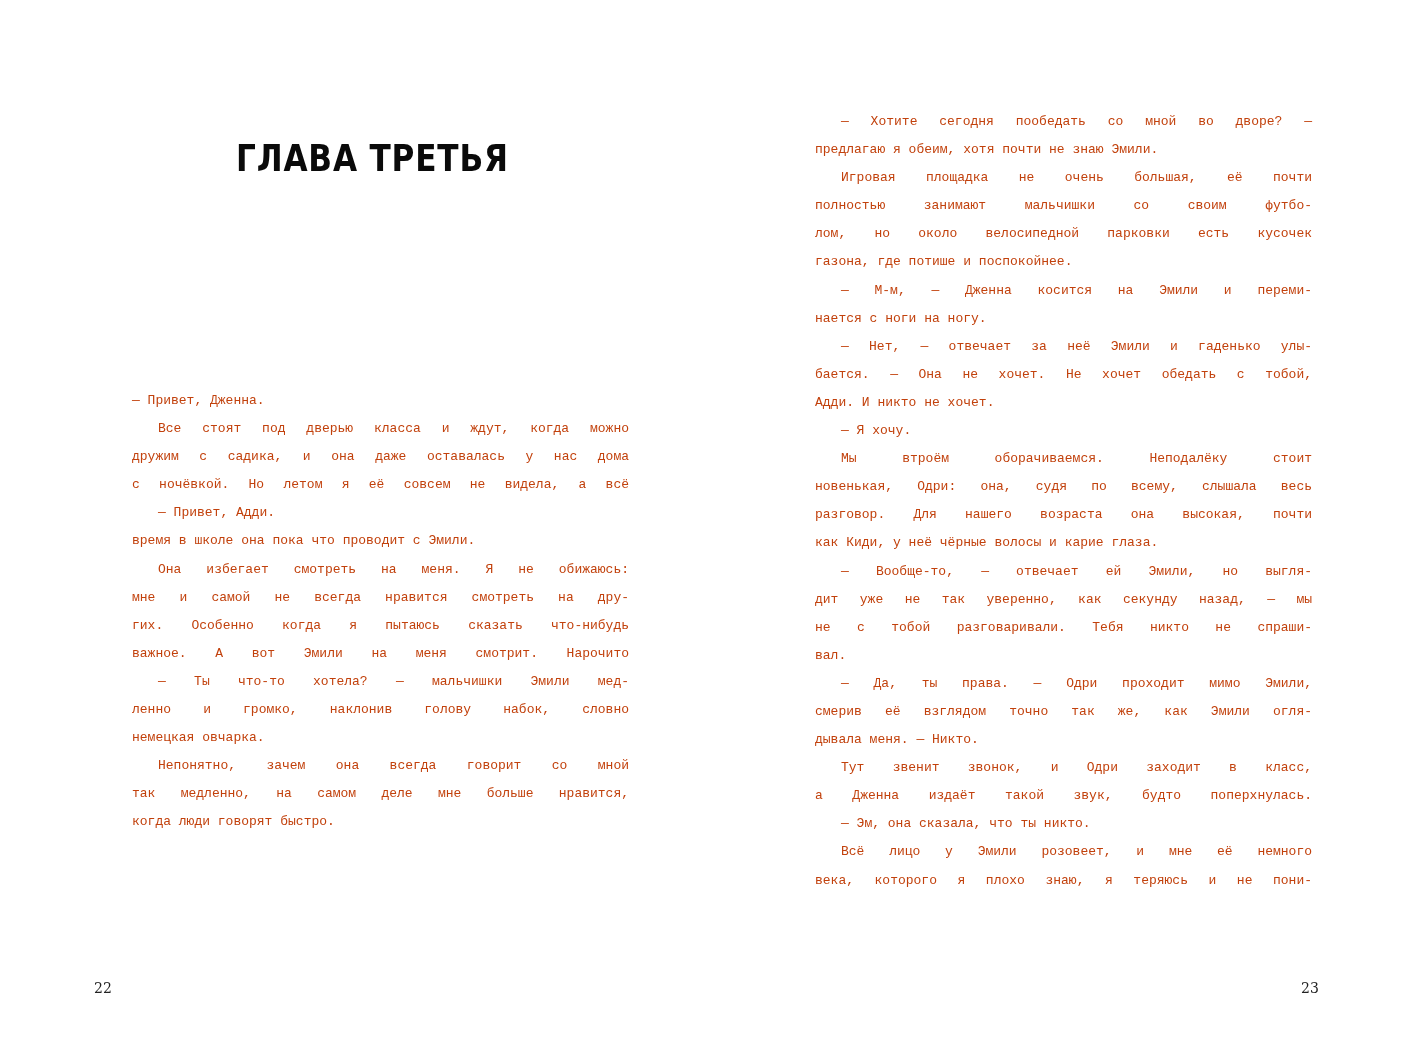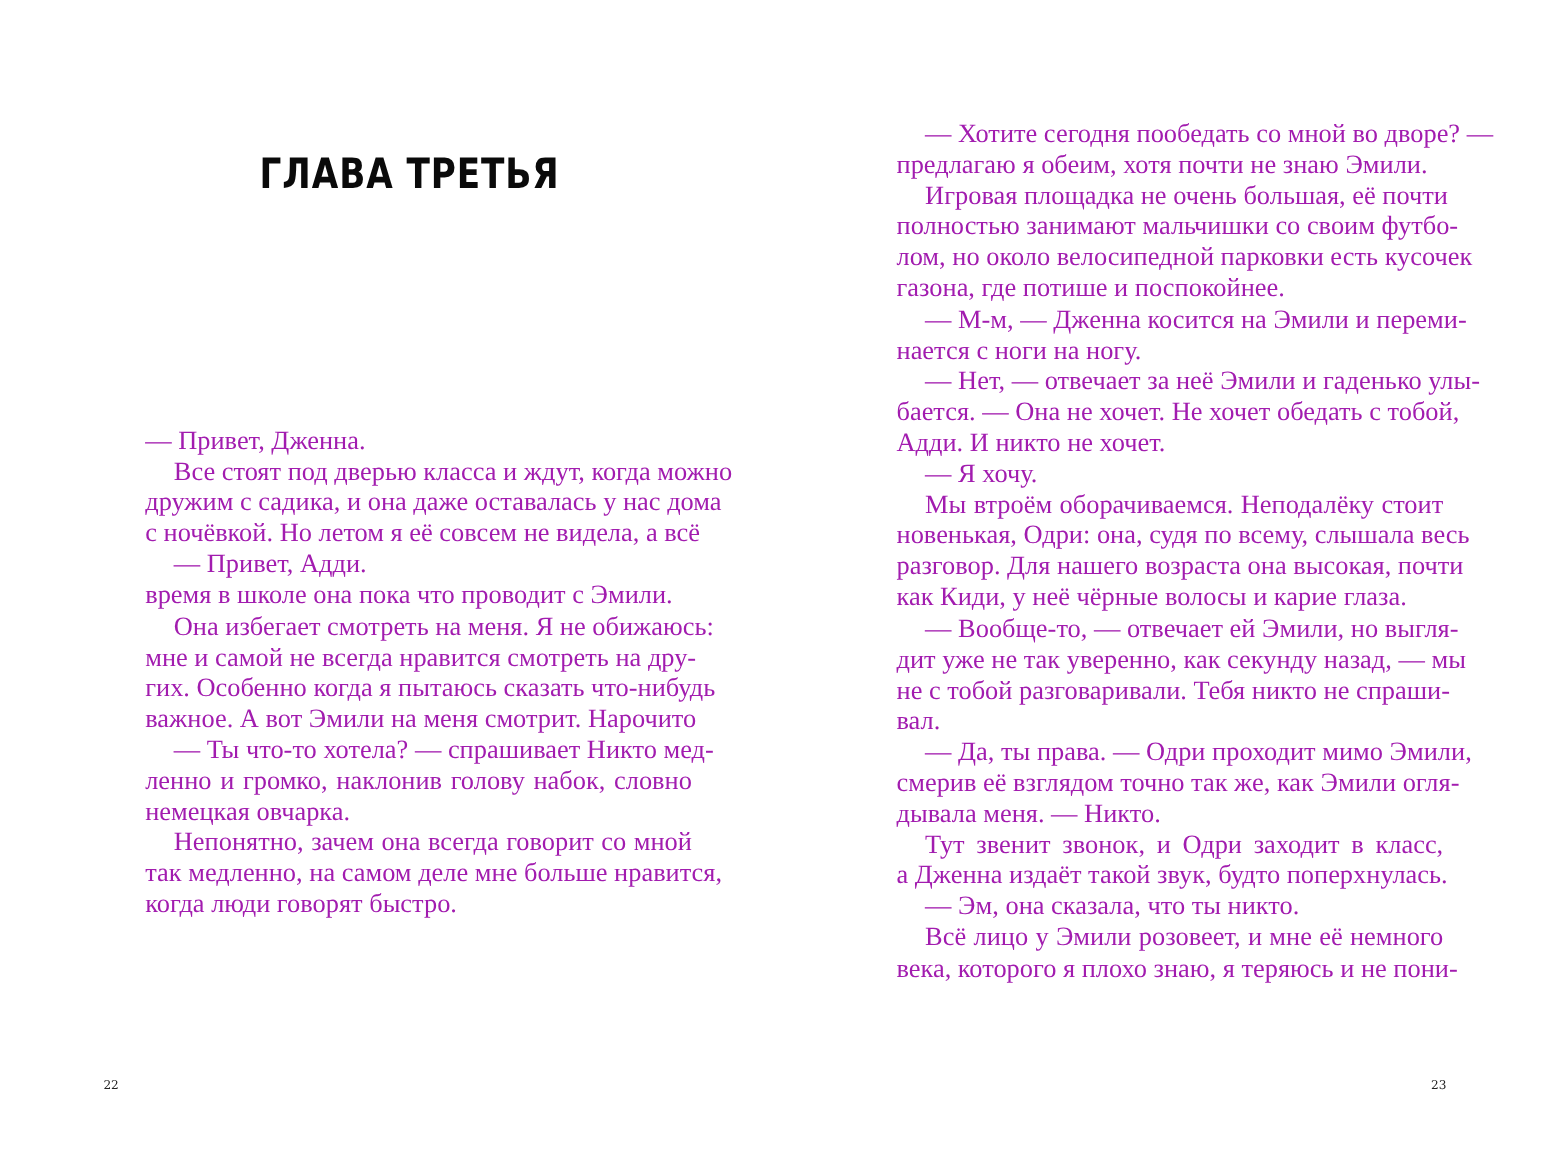--- a/index.html
+++ b/index.html
@@ -8,50 +8,50 @@
   .page-left { left:0; width:705px; }
   .page-right { left:705px; width:705px; }
   .chapter-title {
     position:absolute; left:236px; top:136px;
     font-family:"DejaVu Sans", sans-serif; font-weight:bold;
     font-size:38px; letter-spacing:1px; color:#0a0a0a;
     transform:scaleX(0.82); transform-origin:left top;
   }
   .text-block {
     position:absolute; width:497px;
-    font-family:Liberation Serif, serif; font-size:24px; color:#a21caf;
+    font-family:Liberation Mono, monospace; font-size:13px; color:#c2410c;
   }
   .text-block .line { height:28.1px; line-height:28.1px; white-space:nowrap; text-align:justify; text-align-last:justify; }
   .text-block .line.last { text-align-last:left; }
   .text-block .line.indent { padding-left:26px; }
   .left-text { left:100px; top:387px;margin-left:32px; }
   .right-text { left:110px; top:108px; }
   .page-number {
-    position:absolute; top:980px; font-family:"DejaVu Serif", serif; font-size:11px; color:#222;
+    position:absolute; top:980px; font-family:"DejaVu Serif", serif; font-size:14px; color:#222;
   }
   .pn-left { left:94px; }
   .pn-right { left:596px; }
 </style>
 </head>
 <body>
 
 <div class="page page-left">
   <div class="chapter-title">ГЛАВА ТРЕТЬЯ</div>
   <div class="text-block left-text">
       <div class="line last">— Привет, Дженна.</div>
       <div class="line indent">Все стоят под дверью класса и ждут, когда можно</div>
       <div class="line">дружим с садика, и она даже оставалась у нас дома</div>
       <div class="line">с ночёвкой. Но летом я её совсем не видела, а всё</div>
       <div class="line indent last">— Привет, Адди.</div>
       <div class="line last">время в школе она пока что проводит с Эмили.</div>
       <div class="line indent">Она избегает смотреть на меня. Я не обижаюсь:</div>
       <div class="line">мне и самой не всегда нравится смотреть на дру-</div>
       <div class="line">гих. Особенно когда я пытаюсь сказать что-нибудь</div>
       <div class="line">важное. А вот Эмили на меня смотрит. Нарочито</div>
-      <div class="line indent">— Ты что-то хотела? — спрашивает Никто мед-</div>
+      <div class="line indent">— Ты что-то хотела? — мальчишки Эмили мед-</div>
       <div class="line">ленно и громко, наклонив голову набок, словно</div>
       <div class="line last">немецкая овчарка.</div>
       <div class="line indent">Непонятно, зачем она всегда говорит со мной</div>
       <div class="line">так медленно, на самом деле мне больше нравится,</div>
       <div class="line last">когда люди говорят быстро.</div>
     </div>
   <div class="page-number pn-left">22</div>
 </div>
 
 <div class="page page-right">

